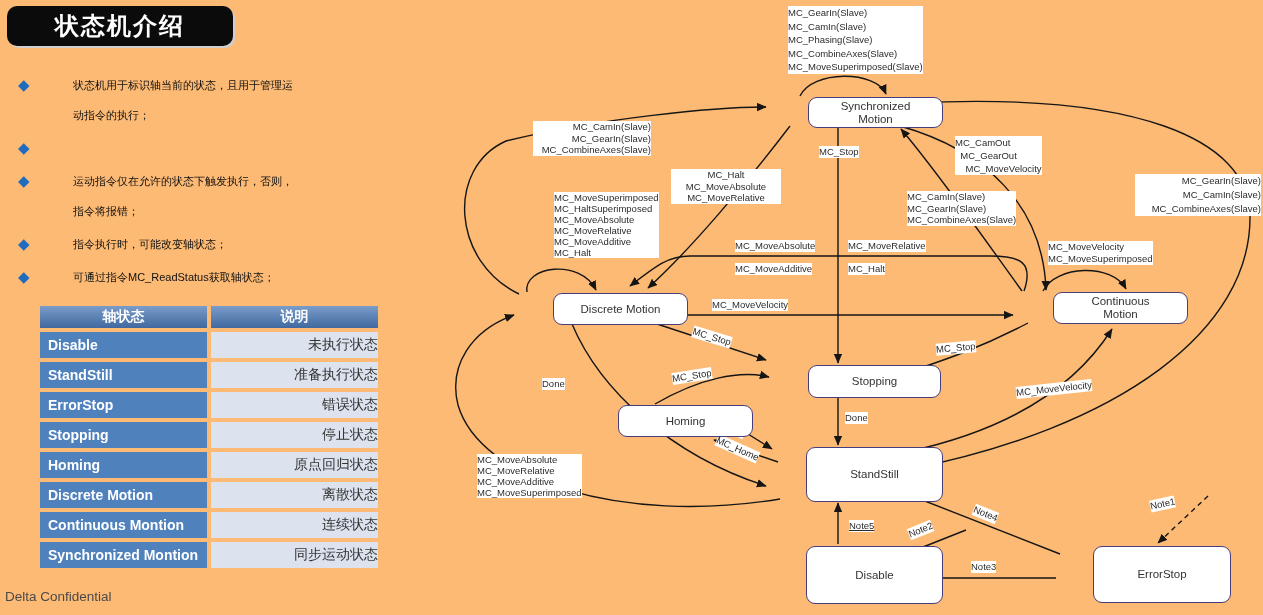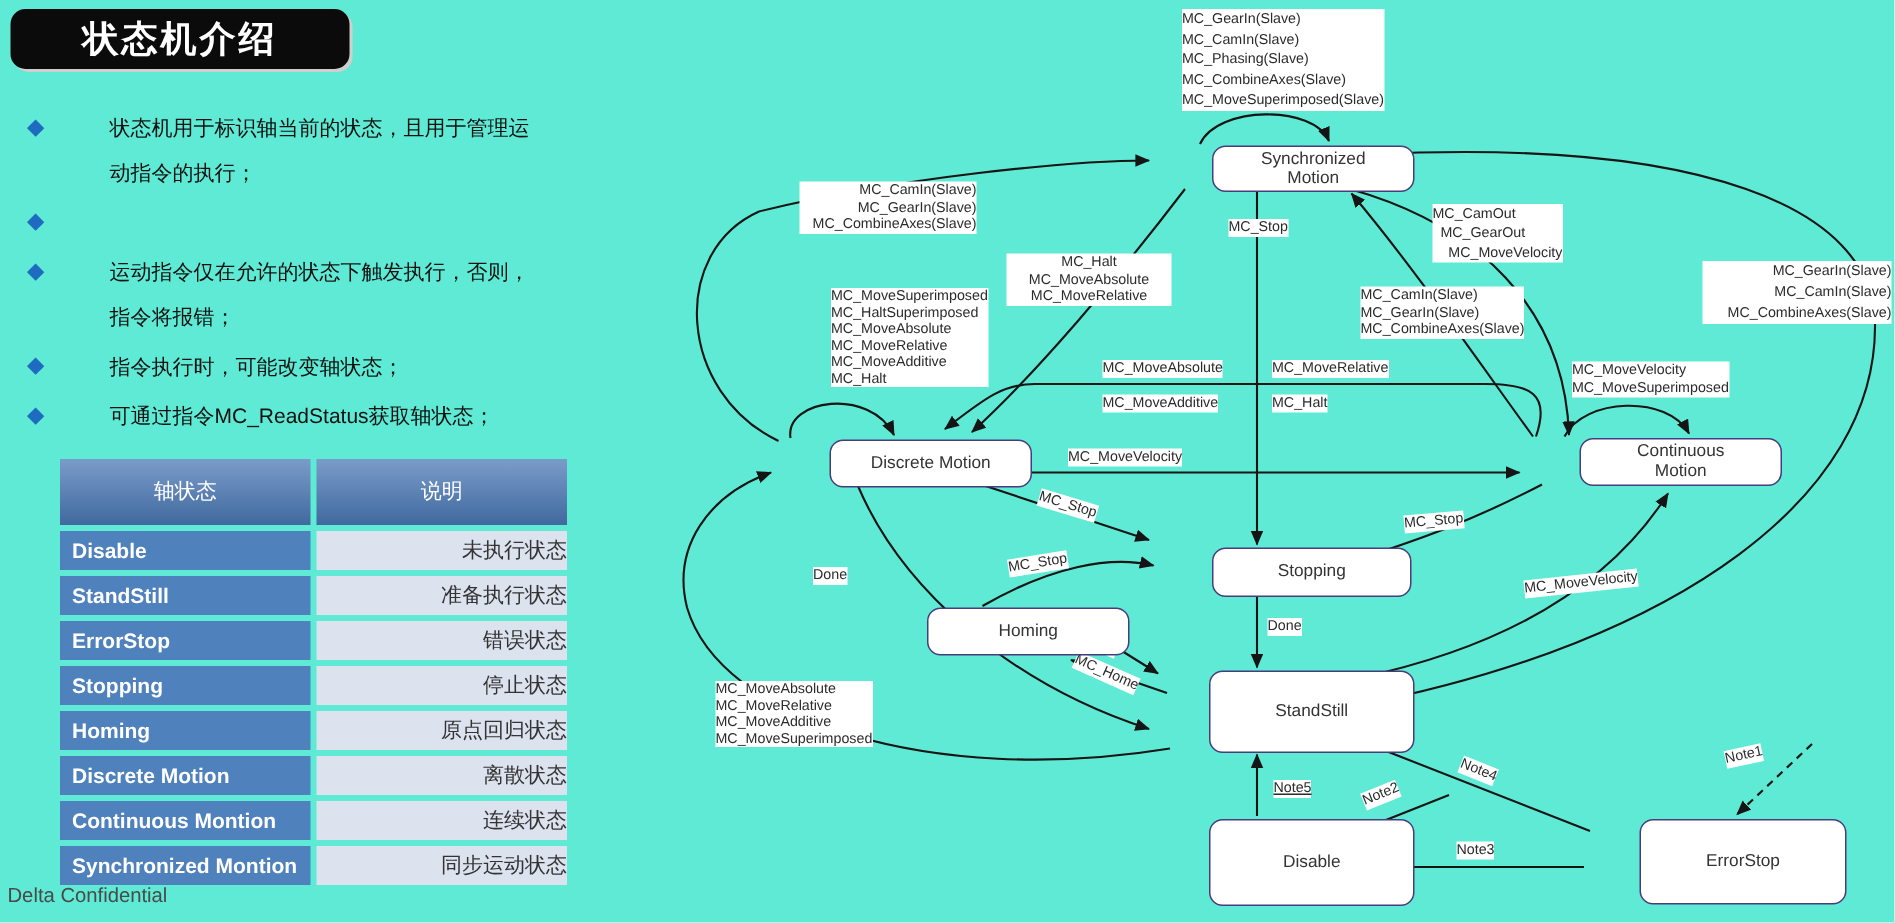--- a/index.html
+++ b/index.html
@@ -1,32 +1,32 @@
 <!DOCTYPE html>
 <html><head>
 <meta charset="utf-8">
 <style>
   html,body{margin:0;padding:0;background:#fff;}
   body{font-family:"Liberation Sans",sans-serif;}
-  #page{position:relative;width:1263px;height:615px;background:#5eead4;overflow:hidden;}
+  #page{position:relative;width:1263px;height:615px;background:#fdba74;overflow:hidden;}
 
   
   .title-box{position:absolute;left:7px;top:6px;width:226px;height:40px;background:#0b0b0b;
     border-radius:10px;box-shadow:2px 2px 0 #cfcfcf;display:flex;align-items:center;justify-content:center;}
   .title-box span{color:#fff;font-size:24px;font-weight:bold;letter-spacing:2px;}
 
   .bullets{position:absolute;left:18px;top:70px;width:420px;}
   .bullet{display:flex;margin-bottom:3px;}
   .bullet .diamond{color:#1e6bbf;font-size:15px;width:55px;flex:0 0 55px;line-height:30px;}
-  .bullet .btext{font-size:14px;line-height:30px;color:#111;white-space:pre-line;}
+  .bullet .btext{font-size:11px;line-height:30px;color:#111;white-space:pre-line;}
 
   table.axis{position:absolute;left:36px;top:302px;border-collapse:separate;border-spacing:4px;
     width:346px;table-layout:fixed;}
-  table.axis th{background:linear-gradient(#7a9cc9,#40699f);color:#fff;font-size:14px;font-weight:normal;
-    height:20px;padding:12px;text-align:center;}
+  table.axis th{background:linear-gradient(#7a9cc9,#40699f);color:#fff;font-size:14px;font-weight:bold;
+    height:20px;padding:1px;text-align:center;}
   table.axis td{height:26px;font-size:14px;padding:0 0 0 8px;}
   table.axis td.c1{background:#4f81bd;color:#fff;font-weight:bold;width:222px;}
   table.axis td.c2{background:#dce2ee;color:#333;text-align:right;}
   .footer{position:absolute;left:5px;top:589px;font-size:13.5px;color:#4a4a4a;}
 
   
   svg#wires{position:absolute;left:0;top:0;z-index:1;}
   .state{position:absolute;z-index:3;background:#fff;border:1.6px solid #473d7d;border-radius:9px;
     display:flex;align-items:center;justify-content:center;text-align:center;
     font-size:11.5px;color:#333;white-space:pre-line;line-height:13px;margin-left:36px;}

